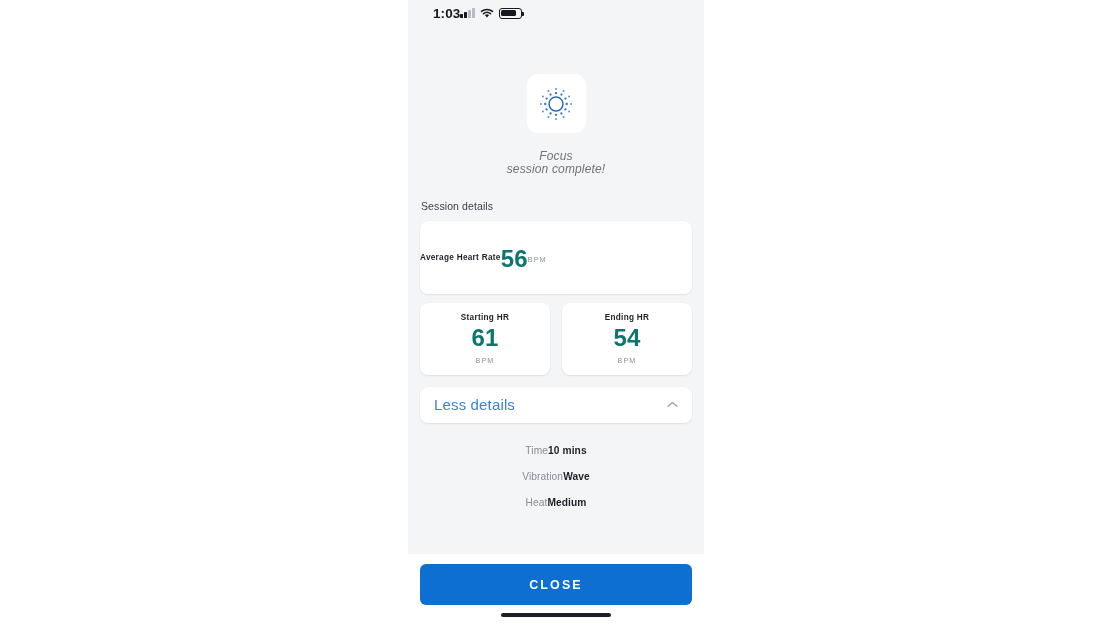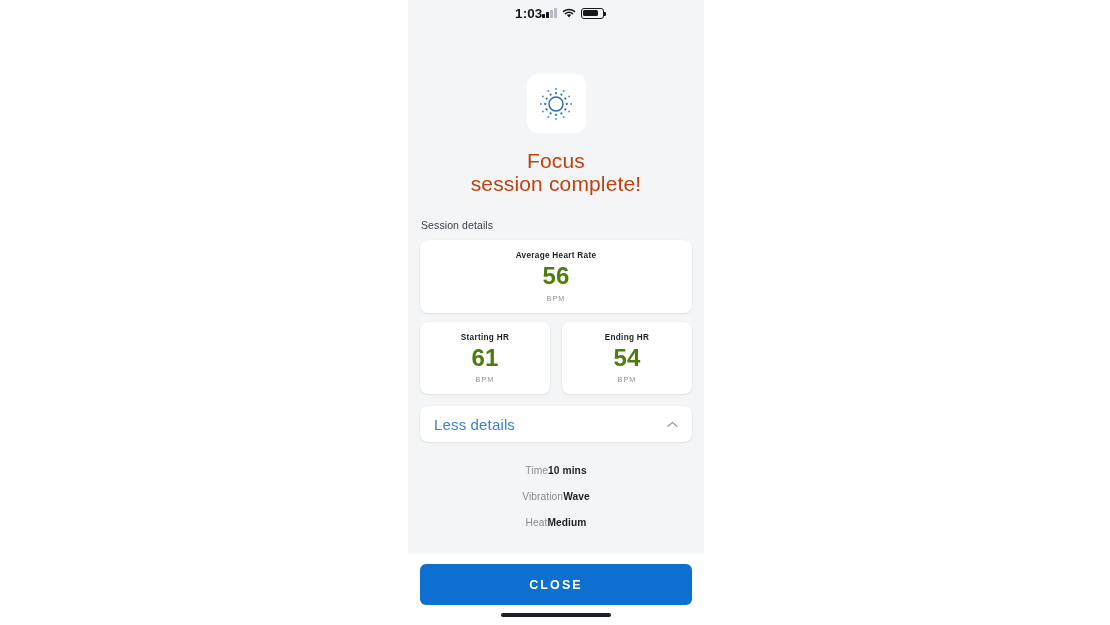--- a/index.html
+++ b/index.html
@@ -29,21 +29,21 @@
     display: flex;
     flex-direction: column;
   }
 
   
   .status-bar {
     height: 26px;
     background: #f4f5f7;
     display: flex;
     align-items: center;
-    justify-content: center;
+    justify-content: flex-start;
     padding: 0 18px 0 25px;
     flex: none;
   }
   .status-time {
     font-size: 13.5px;
     font-weight: 700;
     color: #16181d;
     letter-spacing: 0.1px;
   }
   .status-icons {
@@ -113,48 +113,48 @@
     height: 59px;
     background: #ffffff;
     border-radius: 11px;
     display: flex;
     align-items: center;
     justify-content: center;
   }
   .hero-title {
     margin-top: 17px;
     text-align: center;
-    font-size: 21px;
+    font-size: 12px;
     line-height: 1.08;
     font-weight: 400;
-    color: #c2410c;
+    color: #737373;
     letter-spacing: 0.15px;
+    font-style: italic;
   }
 
   .section-label {
     margin-top: 24px;
     padding-left: 1px;
     font-size: 10.5px;
     color: #3c4049;
     letter-spacing: 0.1px;
   }
 
   
   .card {
     background: #ffffff;
     border-radius: 8px;
     box-shadow: 0 1px 2px rgba(22,25,33,0.07), 0 0 0 0.6px rgba(22,25,33,0.035);
   }
   .metric-big {
     margin-top: 9px;
     height: 73px;
     display: flex;
-    flex-direction: column;
-    align-items: center;
-    justify-content: center;
+    flex-direction: row;
+    align-items: center;
   }
   .metric-row {
     margin-top: 9px;
     display: flex;
     gap: 12px;
   }
   .metric-small {
     flex: 1 1 0;
     height: 72px;
     display: flex;
@@ -164,21 +164,21 @@
   }
   .metric-title {
     font-size: 8.2px;
     font-weight: 700;
     color: #1d2026;
     letter-spacing: 0.3px;
   }
   .metric-value {
     font-size: 24px;
     font-weight: 700;
-    color: #4d7c0f;
+    color: #0f766e;
     line-height: 1.14;
     margin-top: 2px;
     letter-spacing: 0.2px;
   }
   .metric-unit {
     font-size: 7.2px;
     color: #8b9099;
     letter-spacing: 1.1px;
     margin-top: 4px;
   }

